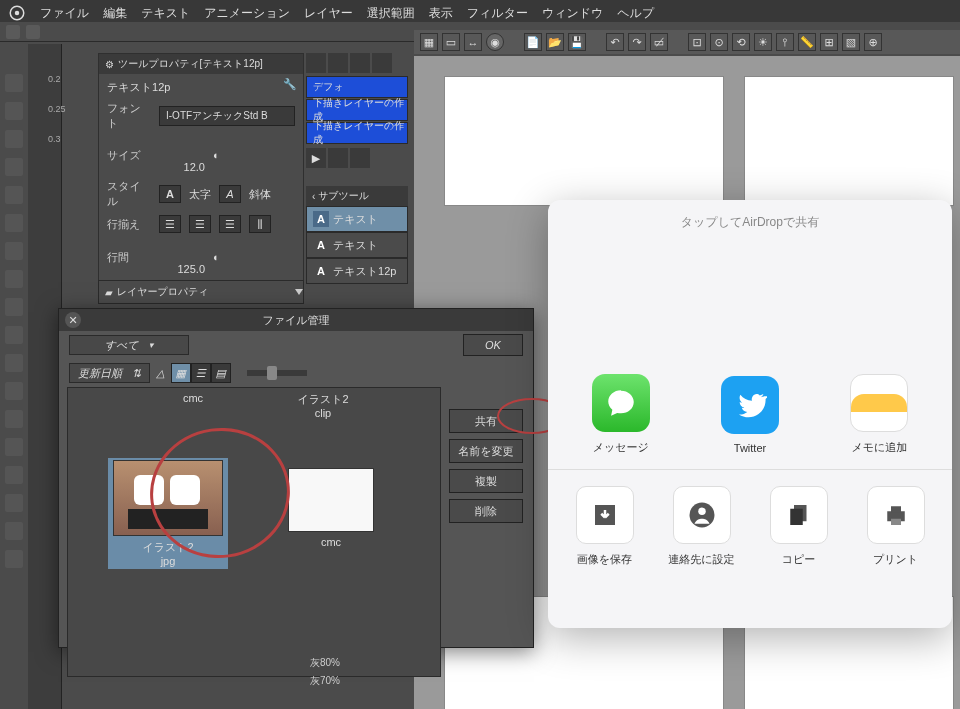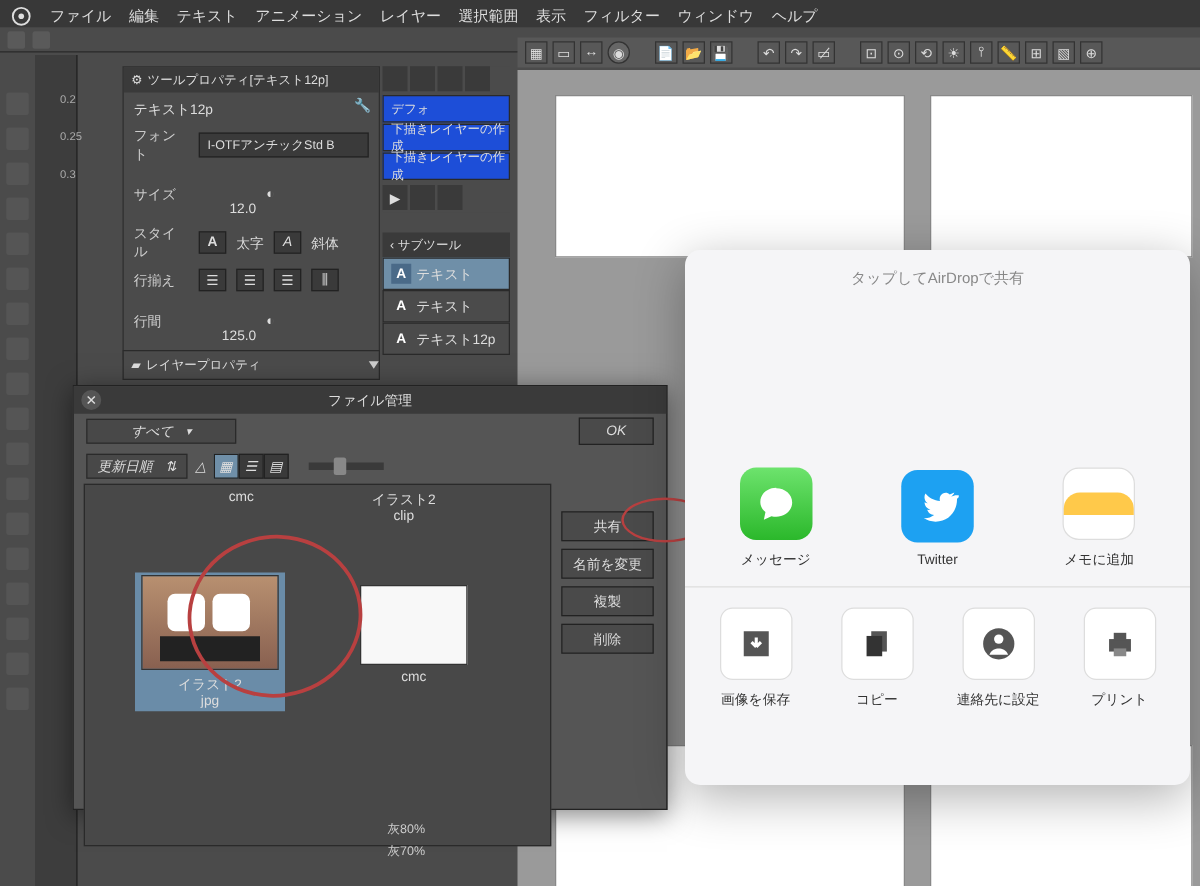--- a/index.html
+++ b/index.html
@@ -362,35 +362,35 @@
         <svg width="30" height="30" viewBox="0 0 24 24">
             <rect x="4" y="4" width="16" height="16" fill="#555"></rect>
             <path d="M12 8v6m0 0l-3-3m3 3l3-3" stroke="#fff" stroke-width="2" fill="none"></path>
           </svg>
       </div>
       <span>画像を保存</span>
     </div>
     <div class="app">
       <div class="aicon">
         <svg width="30" height="30" viewBox="0 0 24 24">
-            <rect x="8" y="4" width="10" height="13" fill="#555"></rect>
-            <rect x="5" y="7" width="10" height="13" fill="#333"></rect>
-          </svg>
-      </div>
-      <span>コピー</span>
-    </div>
-    <div class="app">
-      <div class="aicon">
-        <svg width="30" height="30" viewBox="0 0 24 24">
             <circle cx="12" cy="12" r="10" fill="#555"></circle>
             <circle cx="12" cy="9" r="3" fill="#fff"></circle>
             <path d="M6 19c1-3 4-4 6-4s5 1 6 4" fill="#fff"></path>
           </svg>
       </div>
       <span>連絡先に設定</span>
+    </div>
+    <div class="app">
+      <div class="aicon">
+        <svg width="30" height="30" viewBox="0 0 24 24">
+            <rect x="8" y="4" width="10" height="13" fill="#555"></rect>
+            <rect x="5" y="7" width="10" height="13" fill="#333"></rect>
+          </svg>
+      </div>
+      <span>コピー</span>
     </div>
     <div class="app">
       <div class="aicon">
         <svg width="30" height="30" viewBox="0 0 24 24">
             <rect x="5" y="9" width="14" height="8" fill="#555"></rect>
             <rect x="8" y="5" width="8" height="5" fill="#555"></rect>
             <rect x="8" y="15" width="8" height="5" fill="#888"></rect>
           </svg>
       </div>
       <span>プリント</span>

